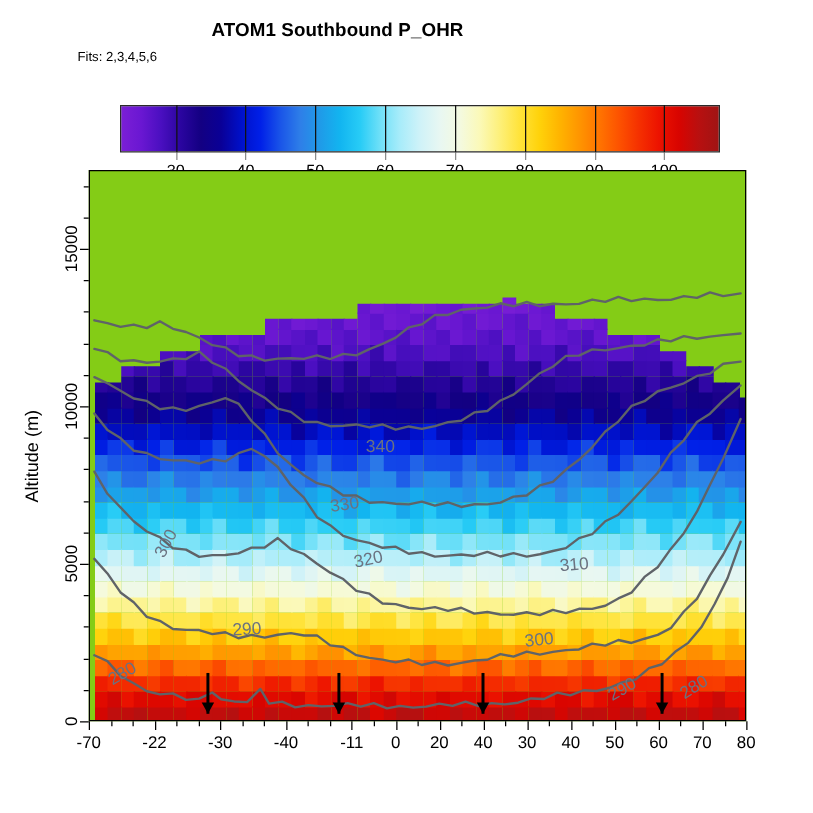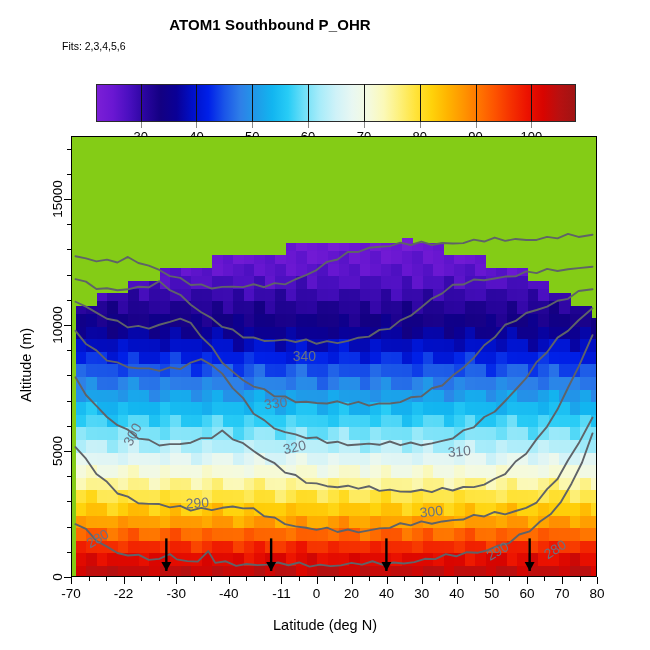--- a/index.html
+++ b/index.html
@@ -1485,16 +1485,15 @@
       <div class="xtick" style="left:334.0px;top:577px;height:4px;"></div>
       <div class="xtick" style="left:369.1px;top:577px;height:4px;"></div>
       <div class="xtick" style="left:404.1px;top:577px;height:4px;"></div>
       <div class="xtick" style="left:439.2px;top:577px;height:4px;"></div>
       <div class="xtick" style="left:474.3px;top:577px;height:4px;"></div>
       <div class="xtick" style="left:509.3px;top:577px;height:4px;"></div>
       <div class="xtick" style="left:544.4px;top:577px;height:4px;"></div>
       <div class="xtick" style="left:579.5px;top:577px;height:4px;"></div>
     </div>
 
-  <div class="xlabel">Latitude (deg N)</div>
   <div class="ylabel" id="ylab" style="left: 18px; top: 401.5px;">Altitude (m)</div>
 
 </div>
 
 </body></html>

